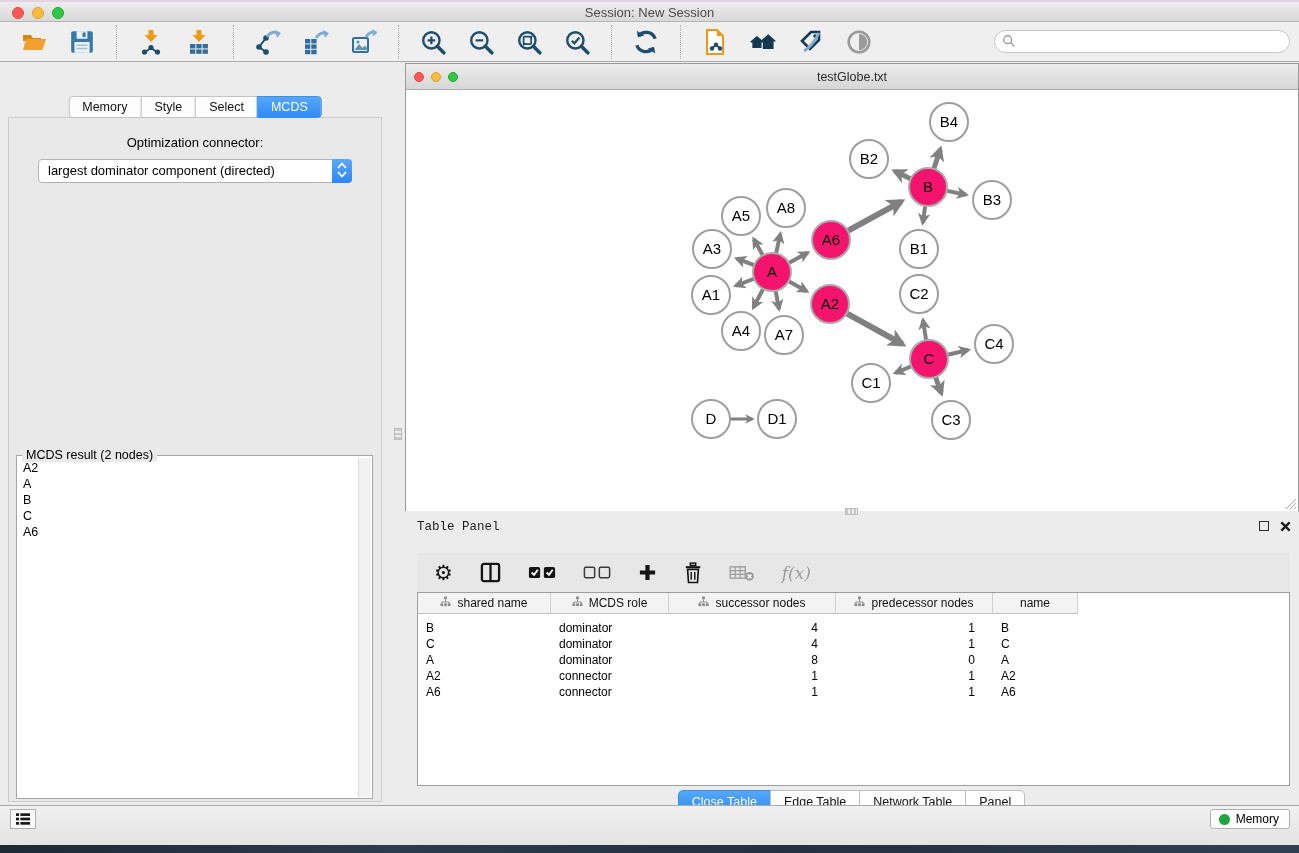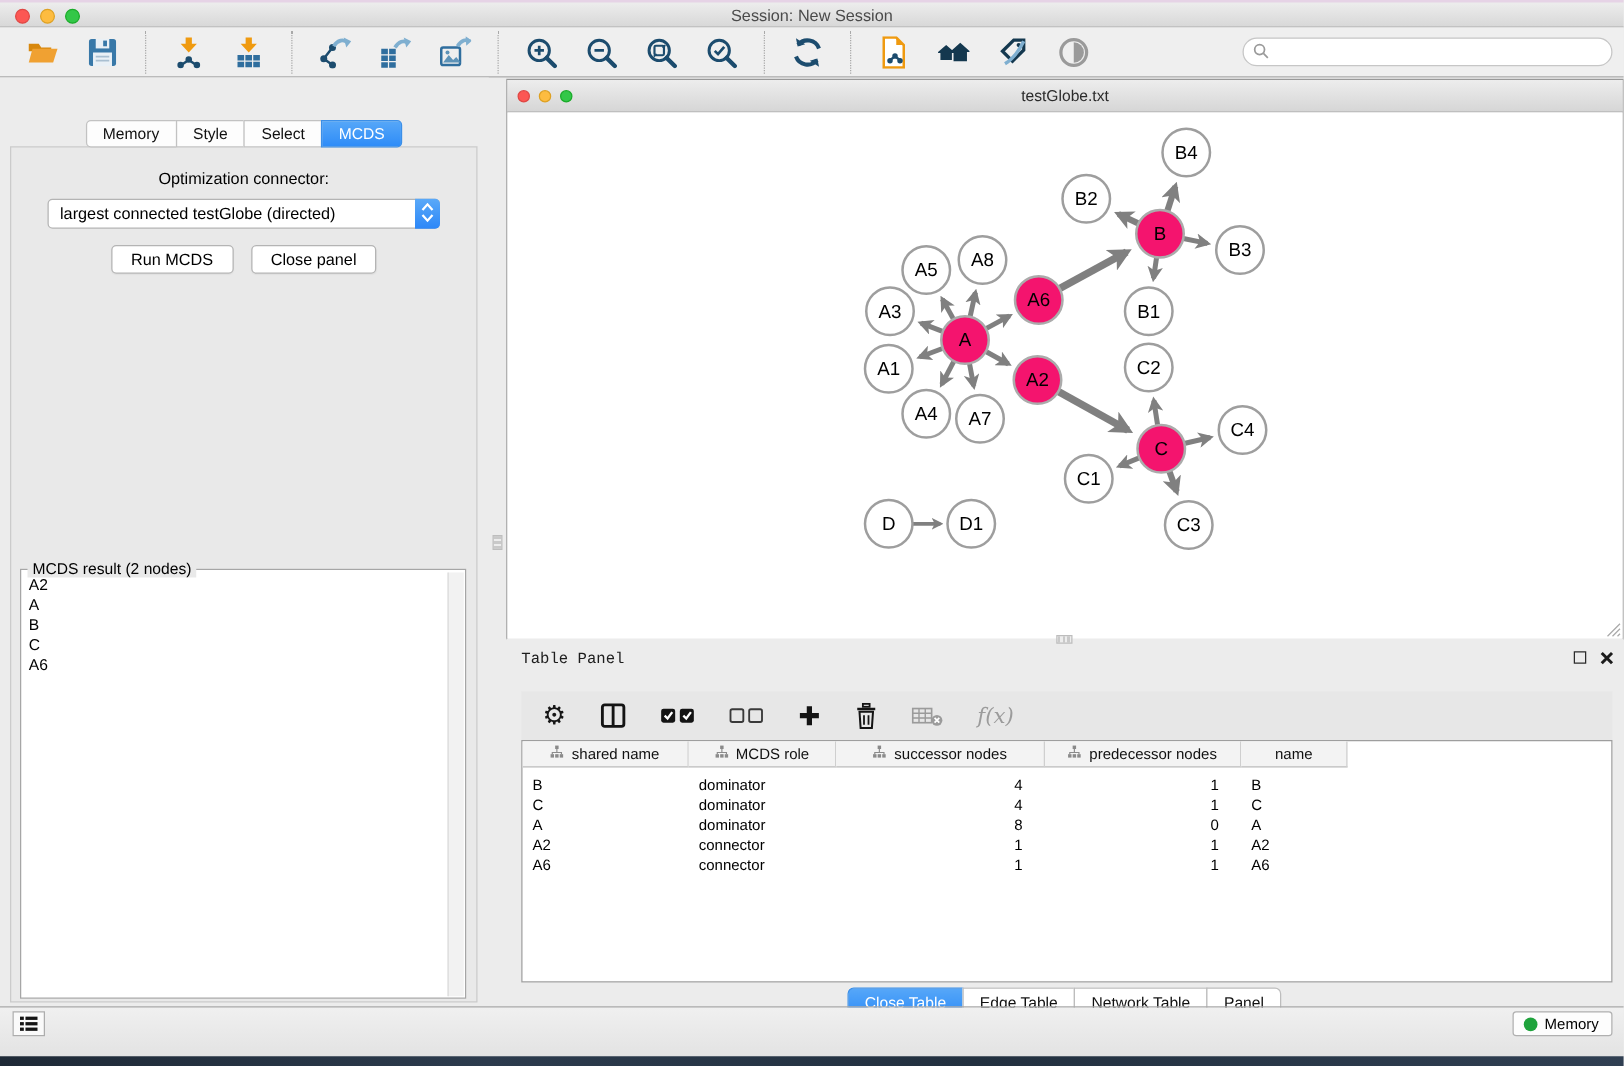--- a/index.html
+++ b/index.html
@@ -302,31 +302,27 @@
     <div class="control-panel">
       <div class="cp-tabs">
           <span class="cp-tab">Memory</span>
           <span class="cp-tab">Style</span>
           <span class="cp-tab">Select</span>
           <span class="cp-tab active">MCDS</span>
         </div>
       <div class="cp-content">
         <div class="opt-label">Optimization connector:</div>
         <div class="mac-select">
-          <span>largest connected testGlobe (directed)</span>
+          <span>largest dominator component (directed)</span>
           <span class="stepper">
             <svg viewBox="0 0 12 16">
                 <path d="M2 6l4-4.5L10 6" fill="none" stroke="#FFF" stroke-width="1.8"></path>
                 <path d="M2 10l4 4.5L10 10" fill="none" stroke="#FFF" stroke-width="1.8"></path>
               </svg>
           </span>
-        </div>
-        <div class="btn-row">
-          <button class="mac-btn">Run MCDS</button>
-          <button class="mac-btn">Close panel</button>
         </div>
         <div class="result-box">
           <legend>MCDS result (2 nodes)</legend>
           <div class="result-list">
               <div class="result-item">A2</div>
               <div class="result-item">A</div>
               <div class="result-item">B</div>
               <div class="result-item">C</div>
               <div class="result-item">A6</div>
             </div>

